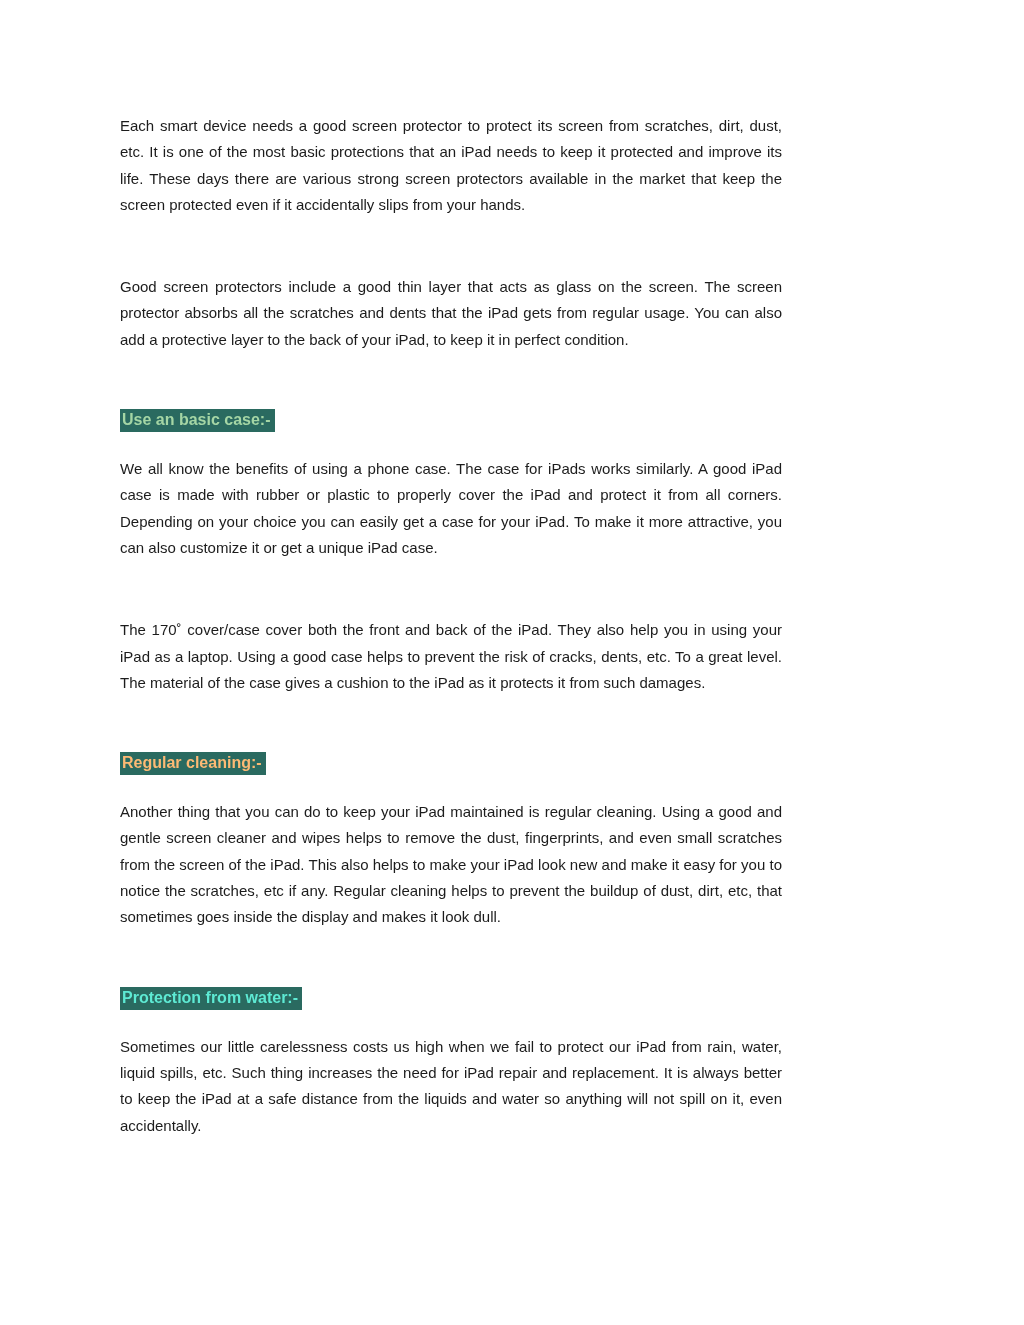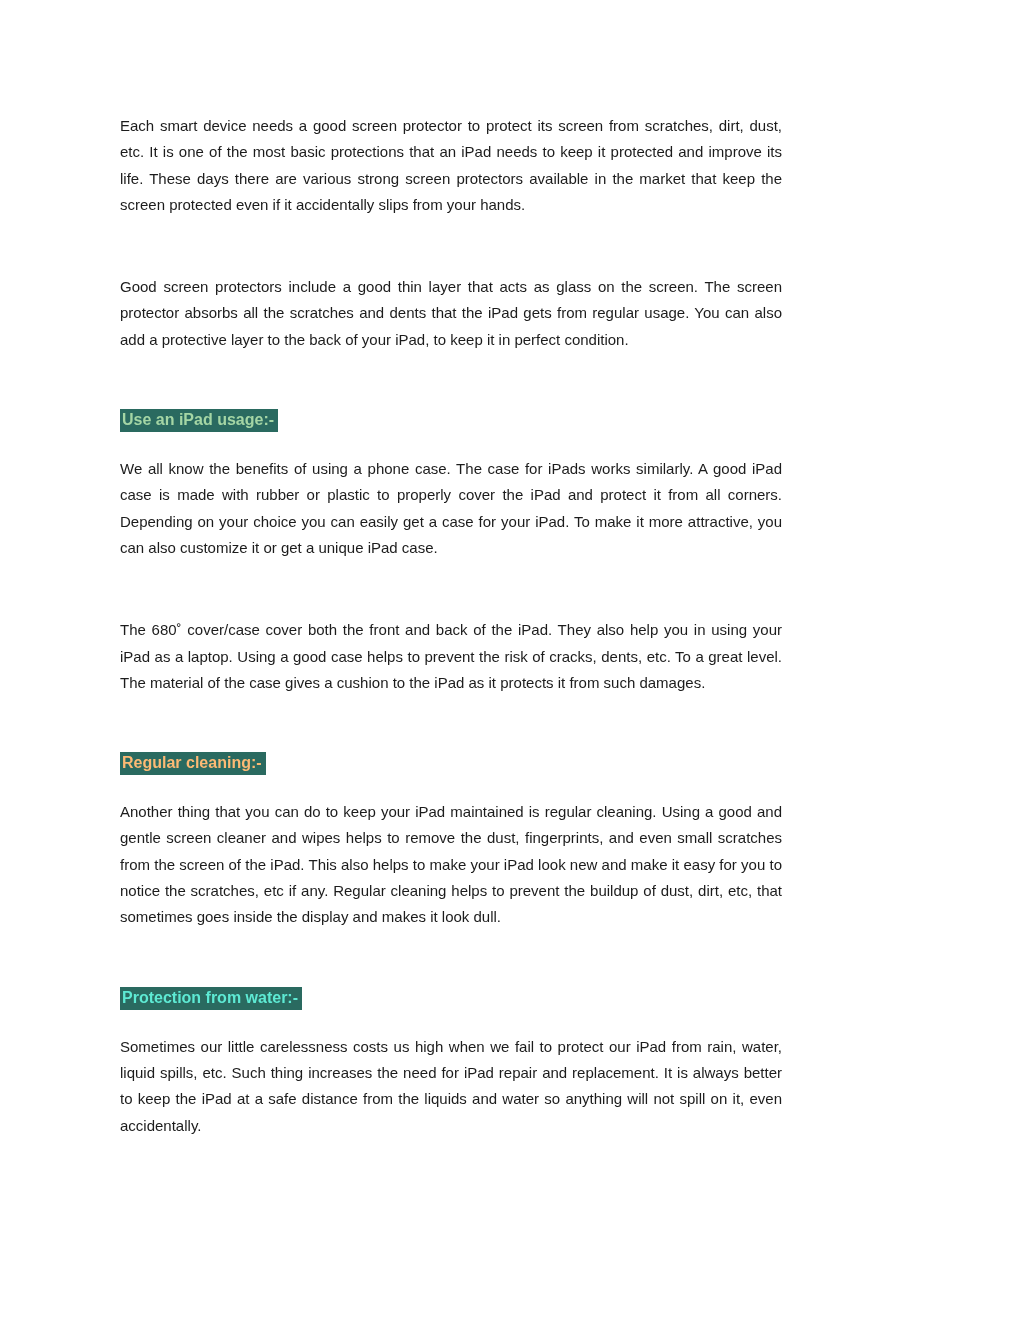--- a/index.html
+++ b/index.html
@@ -43,26 +43,26 @@
 </head>
 <body>
 
 <div class="page">
 
   <p class="para">Each smart device needs a good screen protector to protect its screen from scratches, dirt, dust, etc. It is one of the most basic protections that an iPad needs to keep it protected and improve its life. These days there are various strong screen protectors available in the market that keep the screen protected even if it accidentally slips from your hands.</p>
 
   <p class="para">Good screen protectors include a good thin layer that acts as glass on the screen. The screen protector absorbs all the scratches and dents that the iPad gets from regular usage. You can also add a protective layer to the back of your iPad, to keep it in perfect condition.</p>
 
   <div class="heading-row">
-    <span class="heading" style="background: rgb(42, 106, 96); color: rgb(165, 214, 165);">Use an iPad usage:-</span>
+    <span class="heading" style="background: rgb(42, 106, 96); color: rgb(165, 214, 165);">Use an basic case:-</span>
   </div>
 
   <p class="para">We all know the benefits of using a phone case. The case for iPads works similarly. A good iPad case is made with rubber or plastic to properly cover the iPad and protect it from all corners. Depending on your choice you can easily get a case for your iPad. To make it more attractive, you can also customize it or get a unique iPad case.</p>
 
-  <p class="para">The 680˚ cover/case cover both the front and back of the iPad. They also help you in using your iPad as a laptop. Using a good case helps to prevent the risk of cracks, dents, etc. To a great level. The material of the case gives a cushion to the iPad as it protects it from such damages.</p>
+  <p class="para">The 170˚ cover/case cover both the front and back of the iPad. They also help you in using your iPad as a laptop. Using a good case helps to prevent the risk of cracks, dents, etc. To a great level. The material of the case gives a cushion to the iPad as it protects it from such damages.</p>
 
   <div class="heading-row">
     <span class="heading" style="background: rgb(42, 106, 96); color: #fdba74;">Regular cleaning:-</span>
   </div>
 
   <p class="para">Another thing that you can do to keep your iPad maintained is regular cleaning. Using a good and gentle screen cleaner and wipes helps to remove the dust, fingerprints, and even small scratches from the screen of the iPad. This also helps to make your iPad look new and make it easy for you to notice the scratches, etc if any. Regular cleaning helps to prevent the buildup of dust, dirt, etc, that sometimes goes inside the display and makes it look dull.</p>
 
   <div class="heading-row">
     <span class="heading" style="background: rgb(42, 106, 96); color: #5eead4;">Protection from water:-</span>
   </div>

